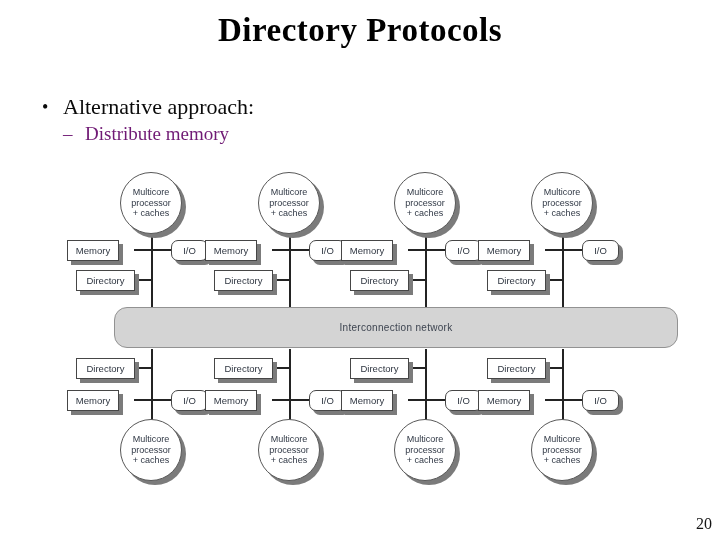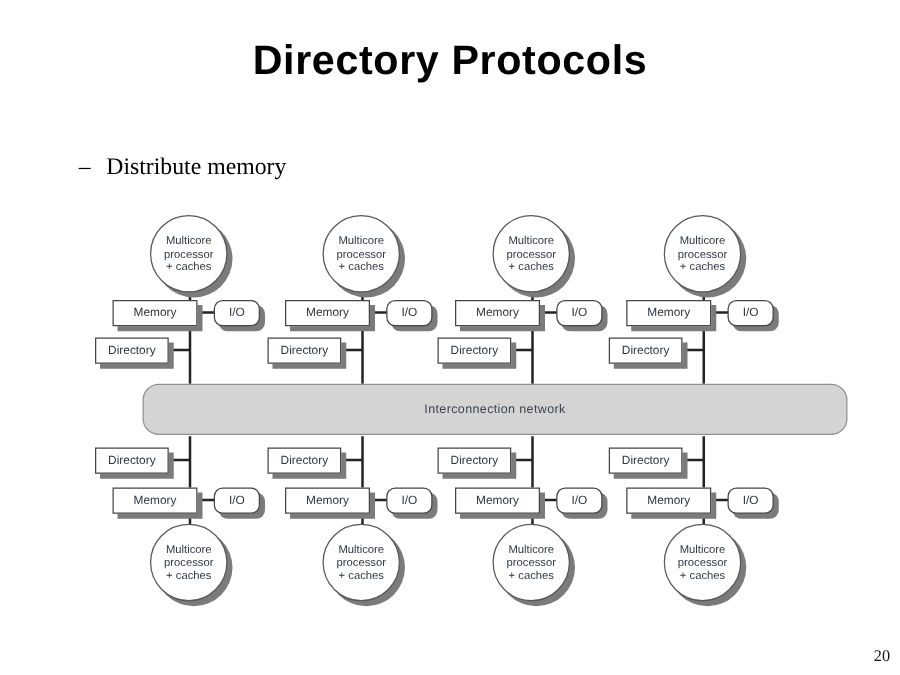--- a/index.html
+++ b/index.html
@@ -3,27 +3,27 @@
 <meta charset="utf-8">
 <style>
   html,body{margin:0;padding:0;}
   body{width:720px;height:540px;background:#ffffff;position:relative;overflow:hidden;
        font-family:"Liberation Serif",serif;}
 
   .stage{position:absolute;left:0;top:0;width:720px;height:540px;background:#fff;}
 
   
   .title{position:absolute;left:0;top:12px;width:720px;text-align:center;
-         font-family:Liberation Sans, sans-serif;font-weight:bold;font-size:33px;
-         letter-spacing:.5px;color:#000;margin-top:17px;}
+         font-family:Liberation Serif, serif;font-weight:bold;font-size:33px;
+         letter-spacing:.5px;color:#000;}
   .bullet1{position:absolute;left:42px;top:94px;font-size:22px;color:#0a0a0a;white-space:nowrap;}
   .bullet1 .marker{display:inline-block;width:21px;font-size:18px;vertical-align:1px;}
-  .bullet2{position:absolute;left:63px;top:123px;font-size:19px;color:#000000;white-space:nowrap;}
+  .bullet2{position:absolute;left:63px;top:123px;font-size:19px;color:#701a75;white-space:nowrap;}
   .bullet2 .marker{display:inline-block;width:22px;}
-  .pagenum{position:absolute;right:8px;bottom:7px;font-size:13px;color:#151515;}
+  .pagenum{position:absolute;right:8px;bottom:7px;font-size:16px;color:#151515;}
 
   
   .diagram{position:absolute;left:0;top:170px;width:720px;height:330px;
            font-family:"Liberation Sans",sans-serif;}
   .unit{position:absolute;width:0;height:0;}
   .unit.top{top:0;}
   .unit.bottom{top:179px;}
 
   .line{position:absolute;background:#232323;z-index:1;}
   .vline{width:2px;}
@@ -32,21 +32,21 @@
   .unit.bottom .trunk{left:-1px;top:0;height:72px;}
   .unit.top  .mem-line{left:-18px;top:79px;width:38px;}
   .unit.top  .dir-line{left:-18px;top:109px;width:18px;}
   .unit.bottom .dir-line{left:-18px;top:18px;width:18px;}
   .unit.bottom .mem-line{left:-18px;top:50px;width:38px;}
 
   .box{position:absolute;height:21px;box-sizing:border-box;background:#fff;
        border:1.5px solid #464646;box-shadow:4px 4px 0 #7b7b7b;
        display:flex;align-items:center;justify-content:center;
        font-size:9.5px;color:#2e3540;z-index:2;white-space:nowrap;}
-  .box.memory{left:-85px;width:68px;margin-left:23px;}
+  .box.memory{left:-85px;width:52px;}
   .box.directory{left:-76px;width:59px;}
   .box.io{left:19px;width:37px;border-radius:7px;text-align:center;}
   .unit.top .memory,.unit.top .io{top:70px;}
   .unit.top .directory{top:100px;}
   .unit.bottom .directory{top:9px;}
   .unit.bottom .memory,.unit.bottom .io{top:41px;}
 
   .circle{position:absolute;left:-32px;width:60px;height:60px;box-sizing:content-box;
           border:1.5px solid #585858;border-radius:50%;background:#fff;
           box-shadow:4px 4px 0 #7b7b7b;z-index:3;
@@ -60,20 +60,21 @@
        display:flex;align-items:center;justify-content:center;
        font-size:10px;letter-spacing:.3px;color:#3d4450;}
 </style>
 </head>
 <body>
 
 <div class="stage">
 
   <div class="title">Directory Protocols</div>
 
+  <div class="bullet1"><span class="marker">•</span><span>Alternative approach:</span></div>
 
   <div class="bullet2"><span class="marker">–</span><span>Distribute memory</span></div>
 
   <div class="diagram">
 
     <div class="unit top" style="left:152px">
       <div class="line vline trunk"></div>
       <div class="line hline mem-line"></div>
       <div class="line hline dir-line"></div>
       <div class="box memory">Memory</div>

